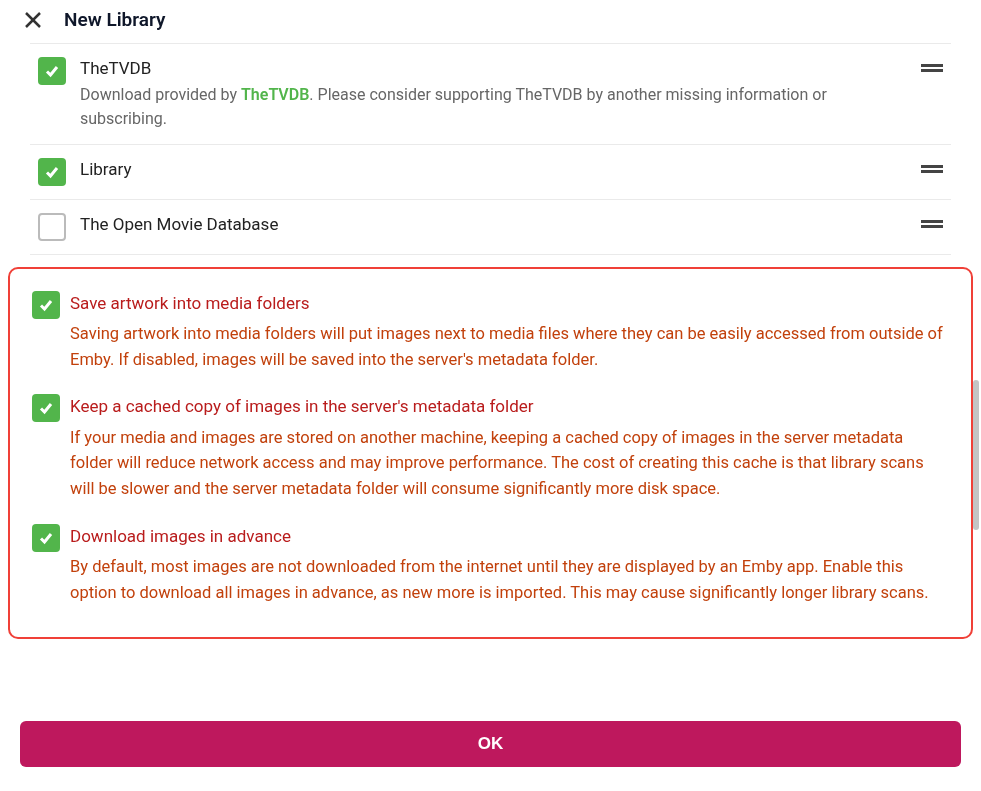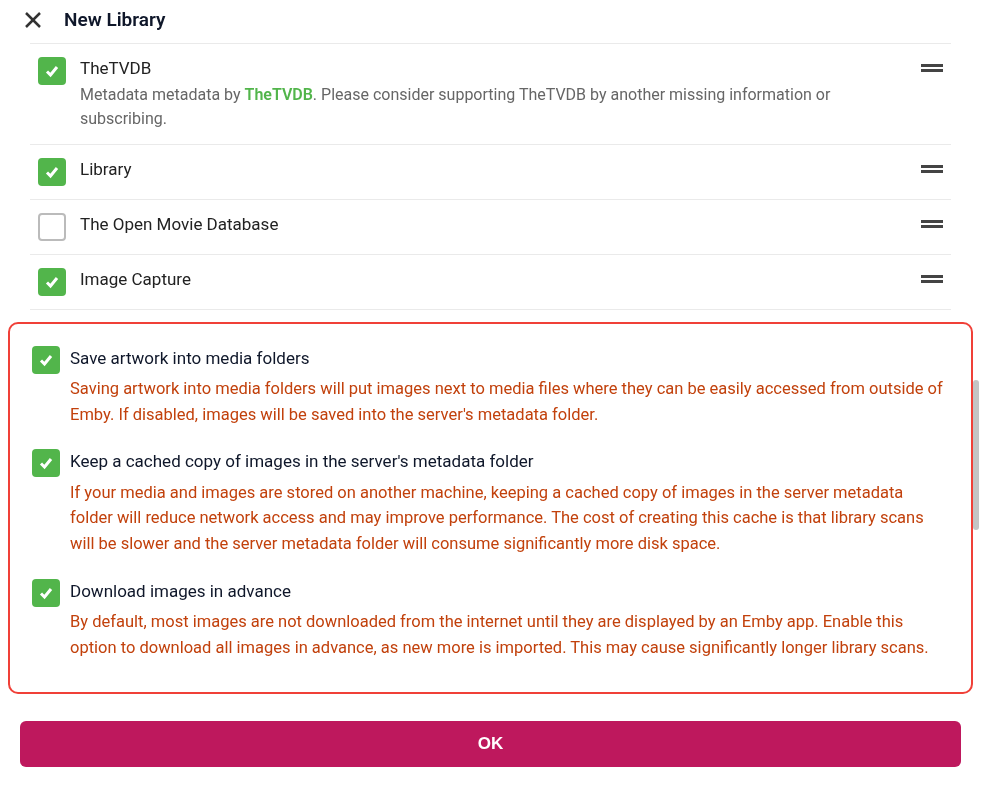--- a/index.html
+++ b/index.html
@@ -115,21 +115,21 @@
       justify-content: center;
       cursor: pointer;
     }
     .option-checkbox svg { stroke: #fff; stroke-width: 3; fill: none; }
     .option-text {
       flex: 1;
       margin-left: 10px;
     }
     .option-title {
       font-size: 17px;
-      color: #0f172a;
+      color: #b91c1c;
       line-height: 1.5;
     }
     .option-desc {
       font-size: 16.5px;
       color: #c2410c;
       line-height: 1.55;
       margin-top: 5px;
     }
     .ok-button {
       position: absolute;
@@ -172,21 +172,21 @@
 
   <div class="provider-item first">
     <div class="checkbox checked">
       <svg width="16" height="16" viewBox="0 0 16 16">
           <polyline points="3,8.5 6.5,12 13,4"></polyline>
         </svg>
     </div>
     <div class="provider-text">
       <div class="provider-title">TheTVDB</div>
       <div class="provider-desc">
-        <span>Metadata metadata by </span><a href="#">TheTVDB</a><span>. Please consider supporting TheTVDB by another missing information or subscribing.</span>
+        <span>Download provided by </span><a href="#">TheTVDB</a><span>. Please consider supporting TheTVDB by another missing information or subscribing.</span>
       </div>
     </div>
     <div class="drag-handle">
       <svg width="22" height="14" viewBox="0 0 22 14">
           <rect x="0" y="3" width="22" height="3"></rect>
           <rect x="0" y="8" width="22" height="3"></rect>
         </svg>
     </div>
   </div>
 
@@ -213,36 +213,20 @@
       <div class="provider-title">The Open Movie Database</div>
     </div>
     <div class="drag-handle">
       <svg width="22" height="14" viewBox="0 0 22 14">
           <rect x="0" y="3" width="22" height="3"></rect>
           <rect x="0" y="8" width="22" height="3"></rect>
         </svg>
     </div>
   </div>
 
-  <div class="provider-item">
-    <div class="checkbox checked">
-      <svg width="16" height="16" viewBox="0 0 16 16">
-          <polyline points="3,8.5 6.5,12 13,4"></polyline>
-        </svg>
-    </div>
-    <div class="provider-text">
-      <div class="provider-title">Image Capture</div>
-    </div>
-    <div class="drag-handle">
-      <svg width="22" height="14" viewBox="0 0 22 14">
-          <rect x="0" y="3" width="22" height="3"></rect>
-          <rect x="0" y="8" width="22" height="3"></rect>
-        </svg>
-    </div>
-  </div>
 
   <div class="highlight-box">
 
     <div class="option-item">
       <div class="option-checkbox">
         <svg width="16" height="16" viewBox="0 0 16 16">
             <polyline points="3,8.5 6.5,12 13,4"></polyline>
           </svg>
       </div>
       <div class="option-text">

